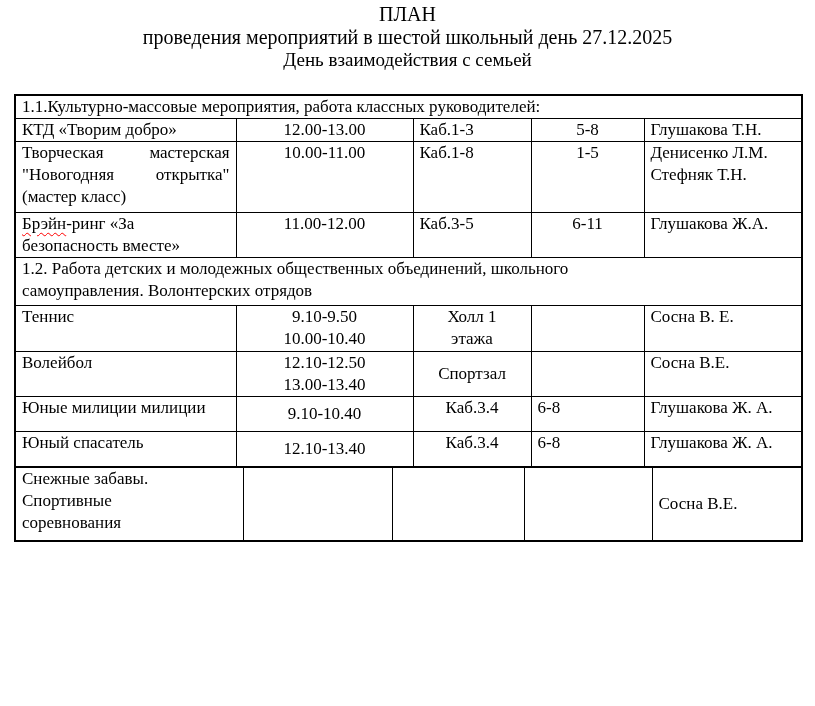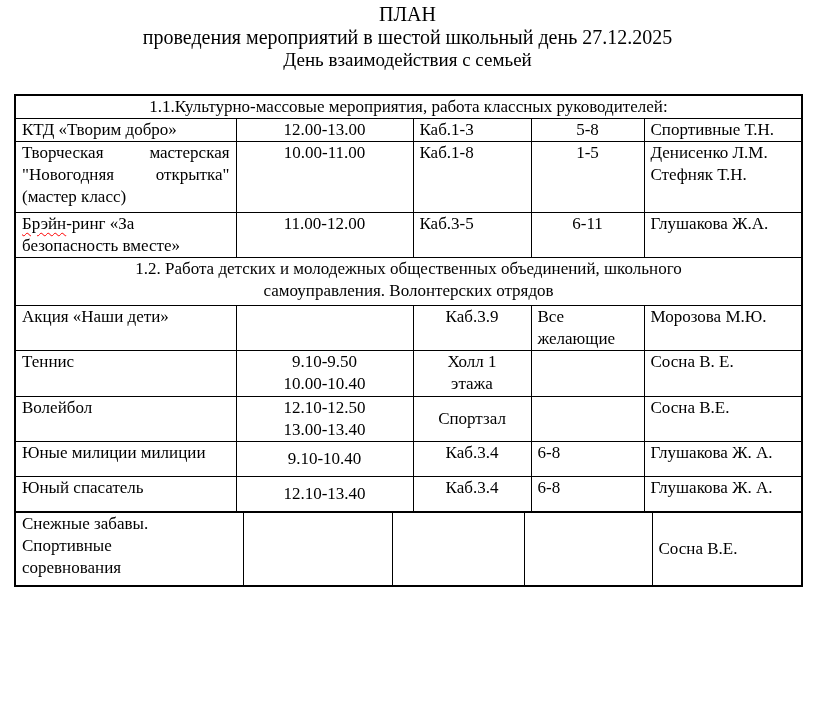--- a/index.html
+++ b/index.html
@@ -32,21 +32,21 @@
     font-size: 17px;
     line-height: 22px;
     padding: 0 6px;
     vertical-align: top;
     white-space: pre-line;
     overflow: hidden;
   }
   .c  { text-align: center; }
   .j  { text-align: justify; }
   .vm { vertical-align: middle; }
-  .sec { text-align: center; }
+  .sec { text-align: left; }
 
   
   .squiggle {
     text-decoration-line: underline;
     text-decoration-style: wavy;
     text-decoration-color: var(--squiggle, #ff0000);
     text-decoration-thickness: 1px;
     text-underline-offset: 3px;
   }
 </style>
@@ -76,21 +76,21 @@
           <tr style="height:22px">
         <td colspan="5" class="sec">1.1.Культурно-массовые мероприятия, работа классных руководителей:</td>
       </tr>
 
 
       <tr style="height:22px">
         <td>КТД «Творим добро»</td>
         <td class="c">12.00-13.00</td>
         <td>Каб.1-3</td>
         <td class="c">5-8</td>
-        <td>Спортивные Т.Н.</td>
+        <td>Глушакова Т.Н.</td>
       </tr>
 
       <tr style="height:71px">
         <td class="j">Творческая мастерская "Новогодняя открытка" (мастер класс)</td>
         <td class="c">10.00-11.00</td>
         <td>Каб.1-8</td>
         <td class="c">1-5</td>
         <td>Денисенко Л.М.
 Стефняк Т.Н.</td>
       </tr>
@@ -102,28 +102,20 @@
         <td>Каб.3-5</td>
         <td class="c">6-11</td>
         <td>Глушакова Ж.А.</td>
       </tr>
 
       <tr style="height:48px">
         <td colspan="5" class="sec">1.2. Работа детских и молодежных общественных объединений, школьного
 самоуправления. Волонтерских отрядов</td>
       </tr>
 
-      <tr style="height:44px">
-        <td>Акция «Наши дети»</td>
-        <td class="c"></td>
-        <td class="c">Каб.3.9</td>
-        <td>Все
-желающие</td>
-        <td>Морозова М.Ю.</td>
-      </tr>
 
 
       <tr style="height:46px">
         <td>Теннис</td>
         <td class="c">9.10-9.50
 10.00-10.40</td>
         <td class="c">Холл 1
 этажа</td>
         <td></td>
         <td>Сосна В. Е.</td>

